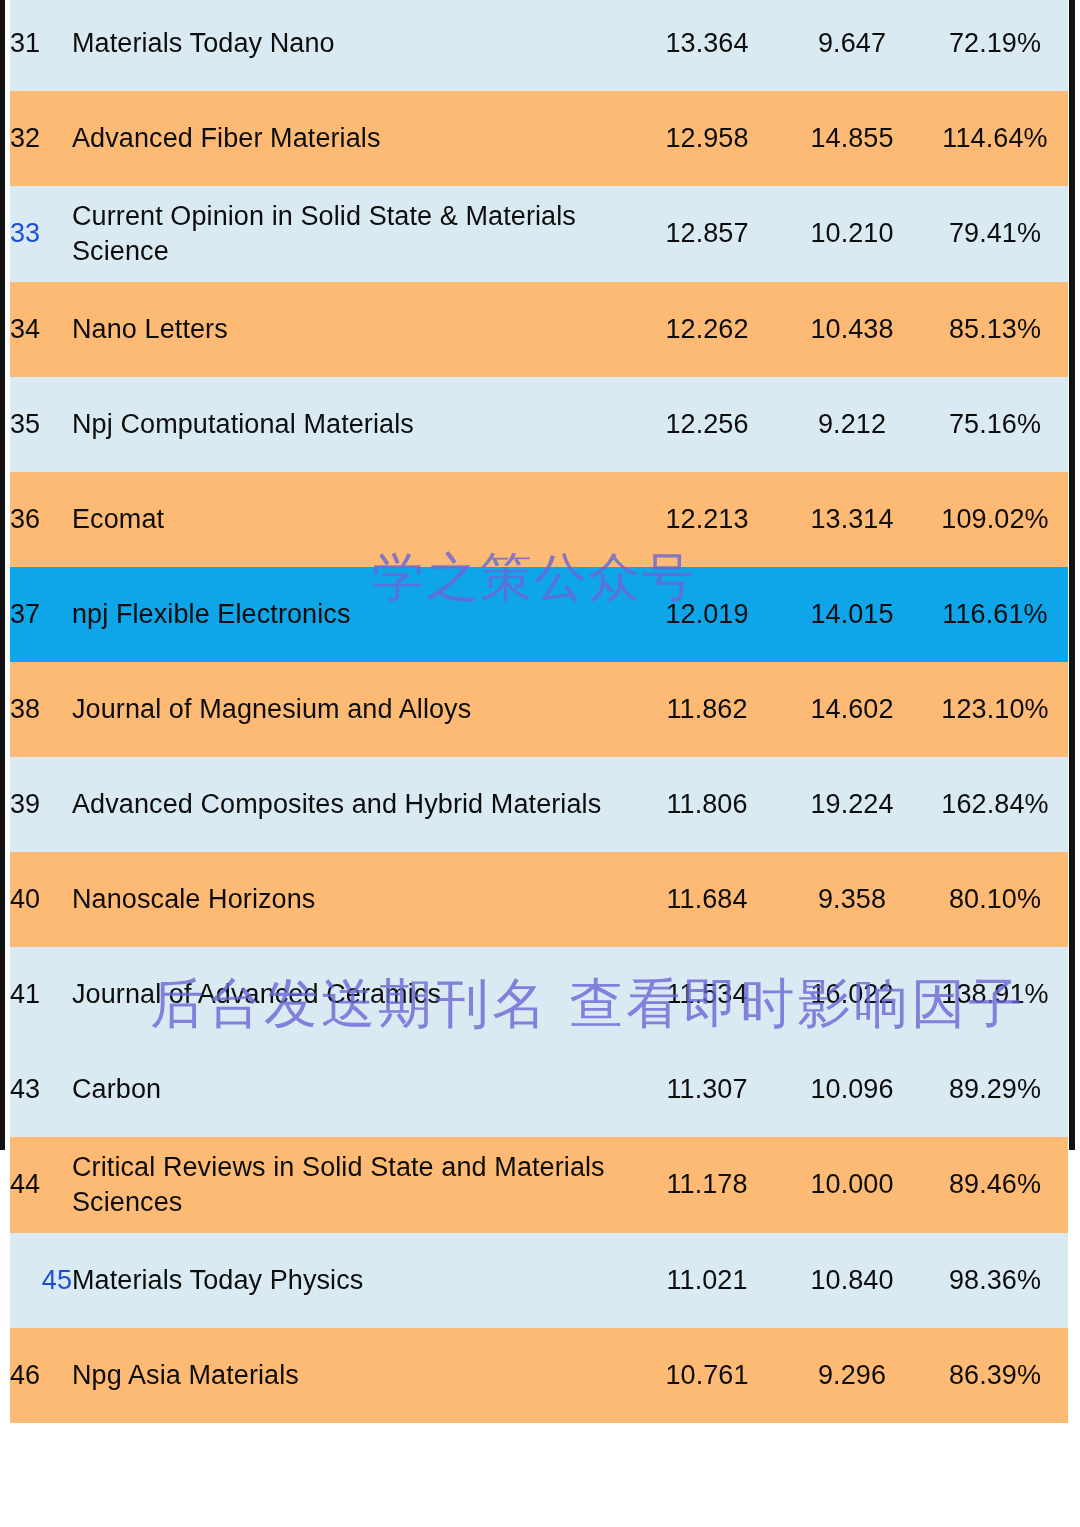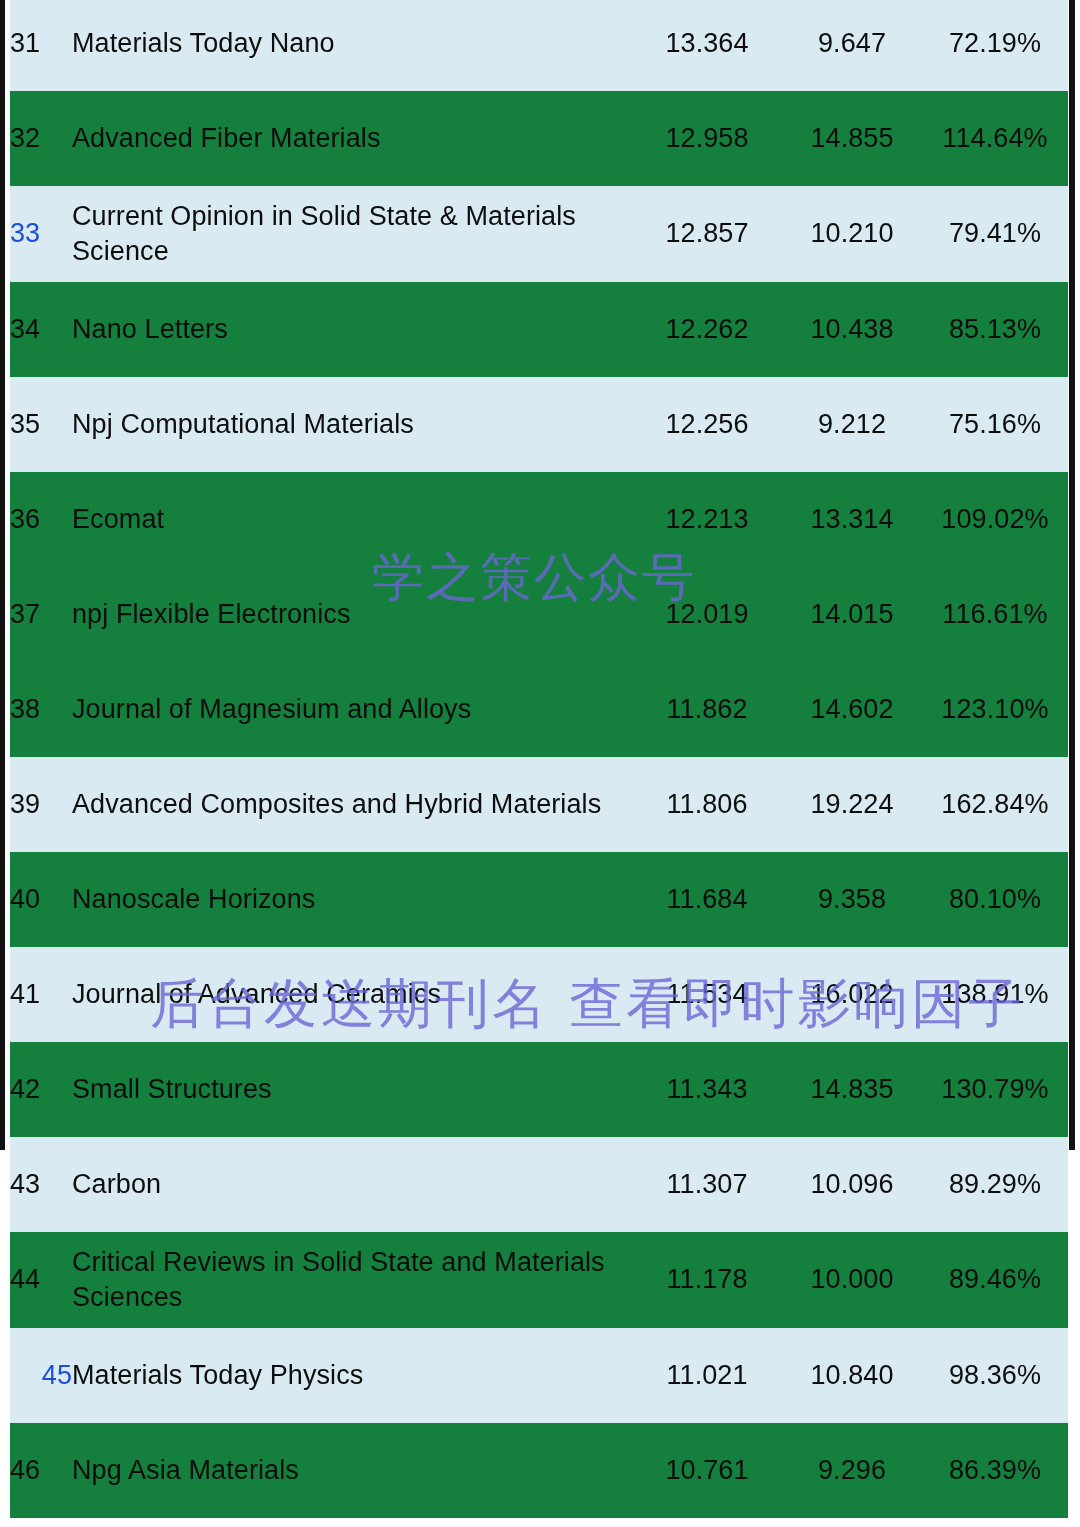--- a/index.html
+++ b/index.html
@@ -47,21 +47,21 @@
 
   table.jif {
     border-collapse: collapse;
     width: 1058px;
     table-layout: fixed;
     position: relative;
     top: -4px;
   }
 
   table.jif tr.row-shaded  { background: #daeaf2; }
-  table.jif tr.row-plain   { background: #15803d; margin-top: 40px; }
+  table.jif tr.row-plain   { background: #fdba74; margin-top: 40px; }
 
   table.jif td {
     padding: 0;
     border: none;
     vertical-align: middle;
     color: #0d0d0d;
     font-size: 27px;
     line-height: 1.30;
     font-weight: 400;
     letter-spacing: 0.1px;
@@ -171,21 +171,21 @@
             <td class="c-prev" style="color: rgb(13, 13, 13);">9.212</td>
             <td class="c-ratio" style="color: rgb(13, 13, 13);">75.16%</td>
           </tr>
           <tr class="row-plain h-single">
             <td class="c-rank" style="color: rgb(13, 13, 13);">36</td>
             <td class="c-name" style="color: rgb(13, 13, 13);">Ecomat</td>
             <td class="c-if" style="color: rgb(13, 13, 13);">12.213</td>
             <td class="c-prev" style="color: rgb(13, 13, 13);">13.314</td>
             <td class="c-ratio" style="color: rgb(13, 13, 13);">109.02%</td>
           </tr>
-          <tr class="row-shaded h-single" style="background: #15803d;">
+          <tr class="row-shaded h-single" style="background: #0ea5e9;">
             <td class="c-rank" style="color: rgb(13, 13, 13);">37</td>
             <td class="c-name" style="color: rgb(13, 13, 13);">npj Flexible Electronics</td>
             <td class="c-if" style="color: rgb(13, 13, 13);">12.019</td>
             <td class="c-prev" style="color: rgb(13, 13, 13);">14.015</td>
             <td class="c-ratio" style="color: rgb(13, 13, 13);">116.61%</td>
           </tr>
           <tr class="row-plain h-single">
             <td class="c-rank" style="color: rgb(13, 13, 13);">38</td>
             <td class="c-name" style="color: rgb(13, 13, 13);">Journal of Magnesium and Alloys</td>
             <td class="c-if" style="color: rgb(13, 13, 13);">11.862</td>
@@ -205,27 +205,20 @@
             <td class="c-if" style="color: rgb(13, 13, 13);">11.684</td>
             <td class="c-prev" style="color: rgb(13, 13, 13);">9.358</td>
             <td class="c-ratio" style="color: rgb(13, 13, 13);">80.10%</td>
           </tr>
           <tr class="row-shaded h-single" style="background: rgb(218, 234, 242);">
             <td class="c-rank" style="color: rgb(13, 13, 13);">41</td>
             <td class="c-name" style="color: rgb(13, 13, 13);">Journal of Advanced Ceramics</td>
             <td class="c-if" style="color: rgb(13, 13, 13);">11.534</td>
             <td class="c-prev" style="color: rgb(13, 13, 13);">16.022</td>
             <td class="c-ratio" style="color: rgb(13, 13, 13);">138.91%</td>
-          </tr>
-          <tr class="row-plain h-single">
-            <td class="c-rank" style="color: rgb(13, 13, 13);">42</td>
-            <td class="c-name" style="color: rgb(13, 13, 13);">Small Structures</td>
-            <td class="c-if" style="color: rgb(13, 13, 13);">11.343</td>
-            <td class="c-prev" style="color: rgb(13, 13, 13);">14.835</td>
-            <td class="c-ratio" style="color: rgb(13, 13, 13);">130.79%</td>
           </tr>
           <tr class="row-shaded h-single" style="background: rgb(218, 234, 242);">
             <td class="c-rank" style="color: rgb(13, 13, 13);">43</td>
             <td class="c-name" style="color: rgb(13, 13, 13);">Carbon</td>
             <td class="c-if" style="color: rgb(13, 13, 13);">11.307</td>
             <td class="c-prev" style="color: rgb(13, 13, 13);">10.096</td>
             <td class="c-ratio" style="color: rgb(13, 13, 13);">89.29%</td>
           </tr>
           <tr class="row-plain h-double">
             <td class="c-rank" style="color: rgb(13, 13, 13);">44</td>

